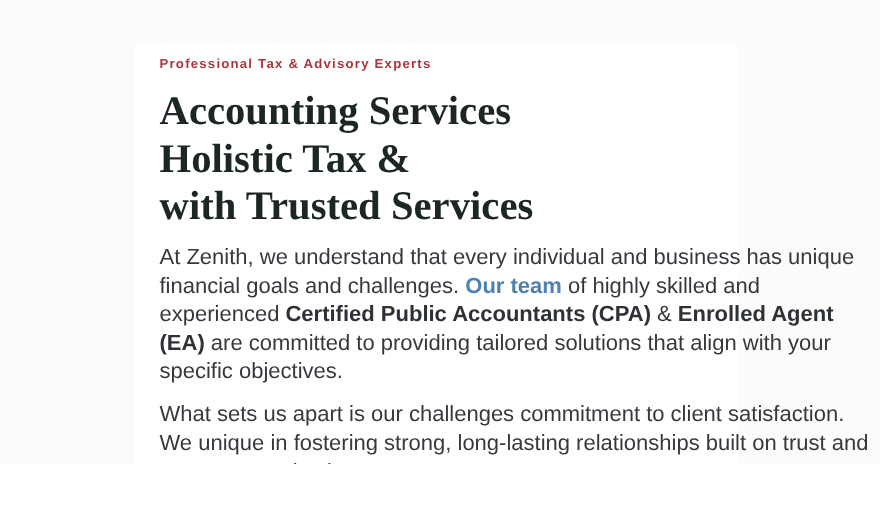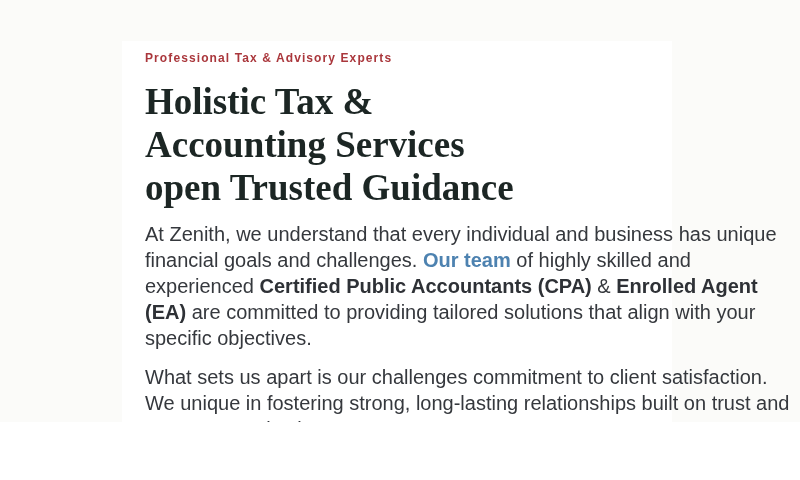--- a/index.html
+++ b/index.html
@@ -60,20 +60,20 @@
     margin-top: 31px;
   }
 </style>
 </head>
 <body>
 
 <div class="page" style="--page-bg: #fbfbf9; --card-bg: #ffffff; --eyebrow-color: #aa373c; --heading-color: #1c2624; --body-color: #35383d; --body-bold-color: #2e3136; --link-color: #4d82b0;">
   <section class="card">
     <div class="eyebrow">Professional Tax &amp; Advisory Experts</div>
     <h1 class="heading">
+      <span class="hl">Accounting Services</span>
       <span class="hl">Holistic Tax &amp;</span>
-      <span class="hl">Accounting Services</span>
-      <span class="hl">open Trusted Guidance</span>
+      <span class="hl">with Trusted Services</span>
     </h1>
     <p class="body-text"><span>At Zenith, we understand that every individual and business has unique</span><br><span>financial goals and challenges. </span><a href="#" class="run-link">Our team</a><span> of highly skilled and</span><br><span>experienced </span><strong class="run-bold">Certified Public Accountants (CPA)</strong><span> &amp; </span><strong class="run-bold">Enrolled Agent</strong><br><strong class="run-bold">(EA)</strong><span> are committed to providing tailored solutions that align with your</span><br><span>specific objectives.</span></p>
     <p class="body-text"><span>What sets us apart is our challenges commitment to client satisfaction.</span><br><span>We unique in fostering strong, long-lasting relationships built on trust and</span><br><span>trust communication.</span></p>
   </section>
 </div>
 
 </body></html>

